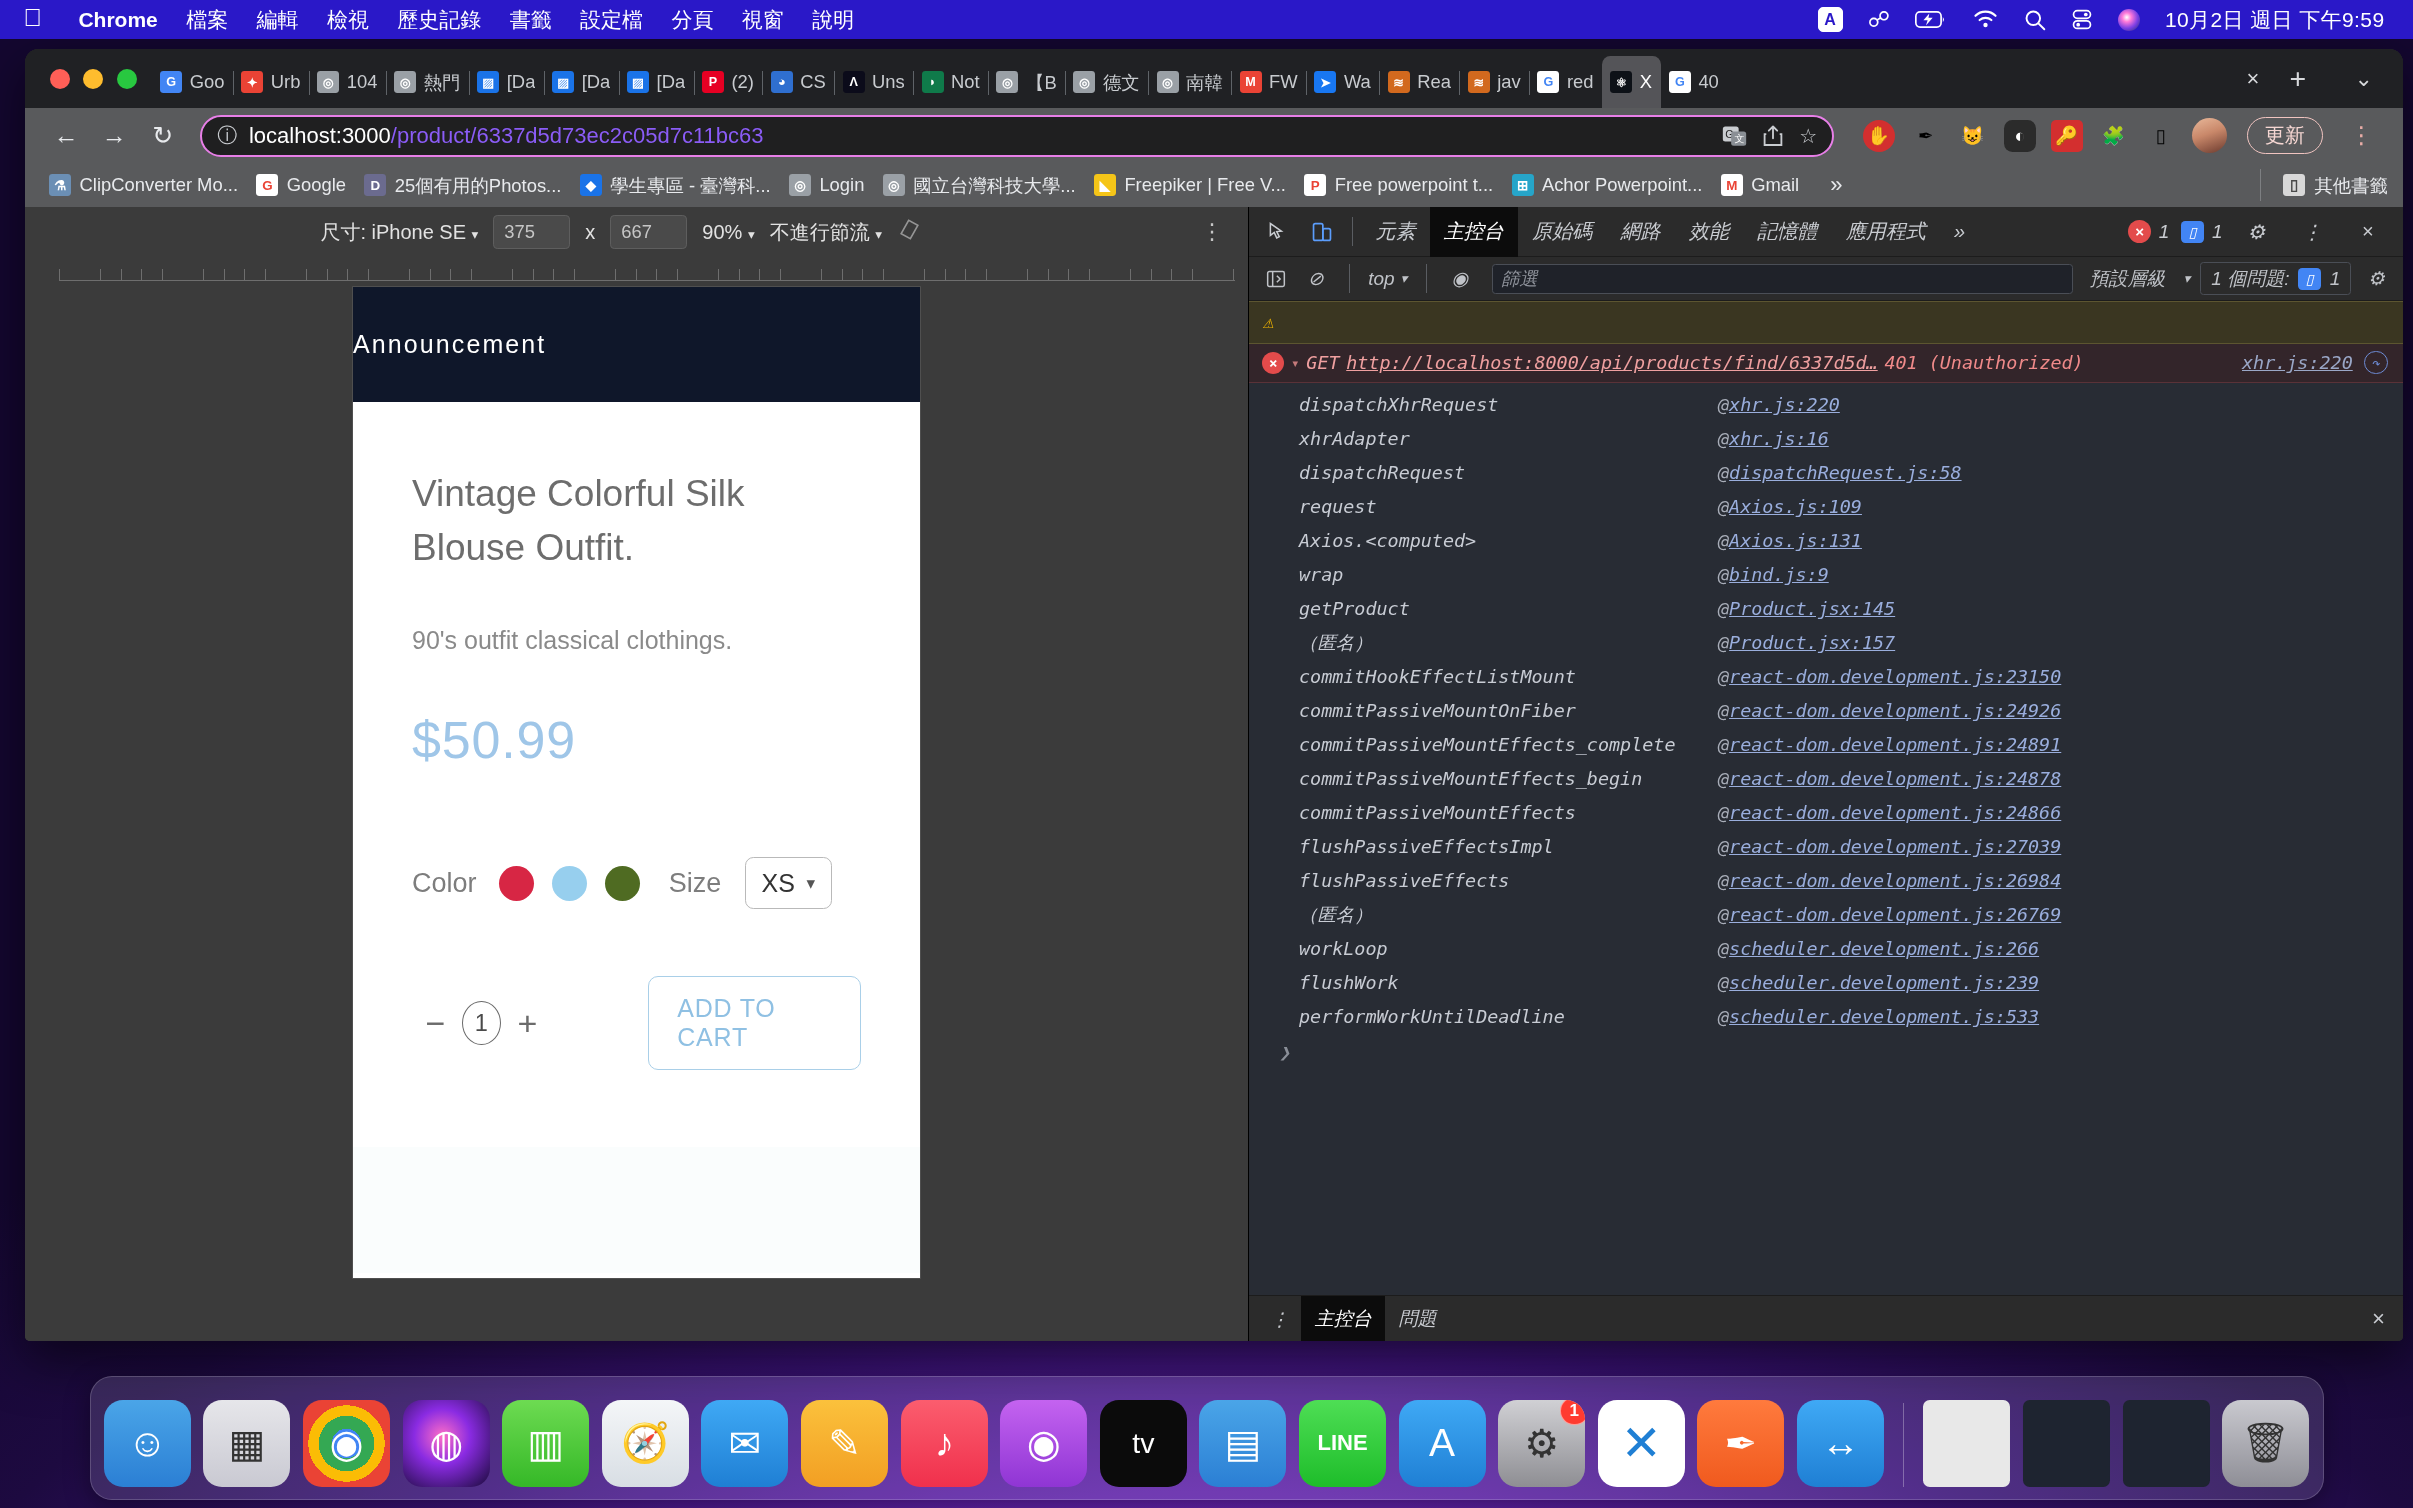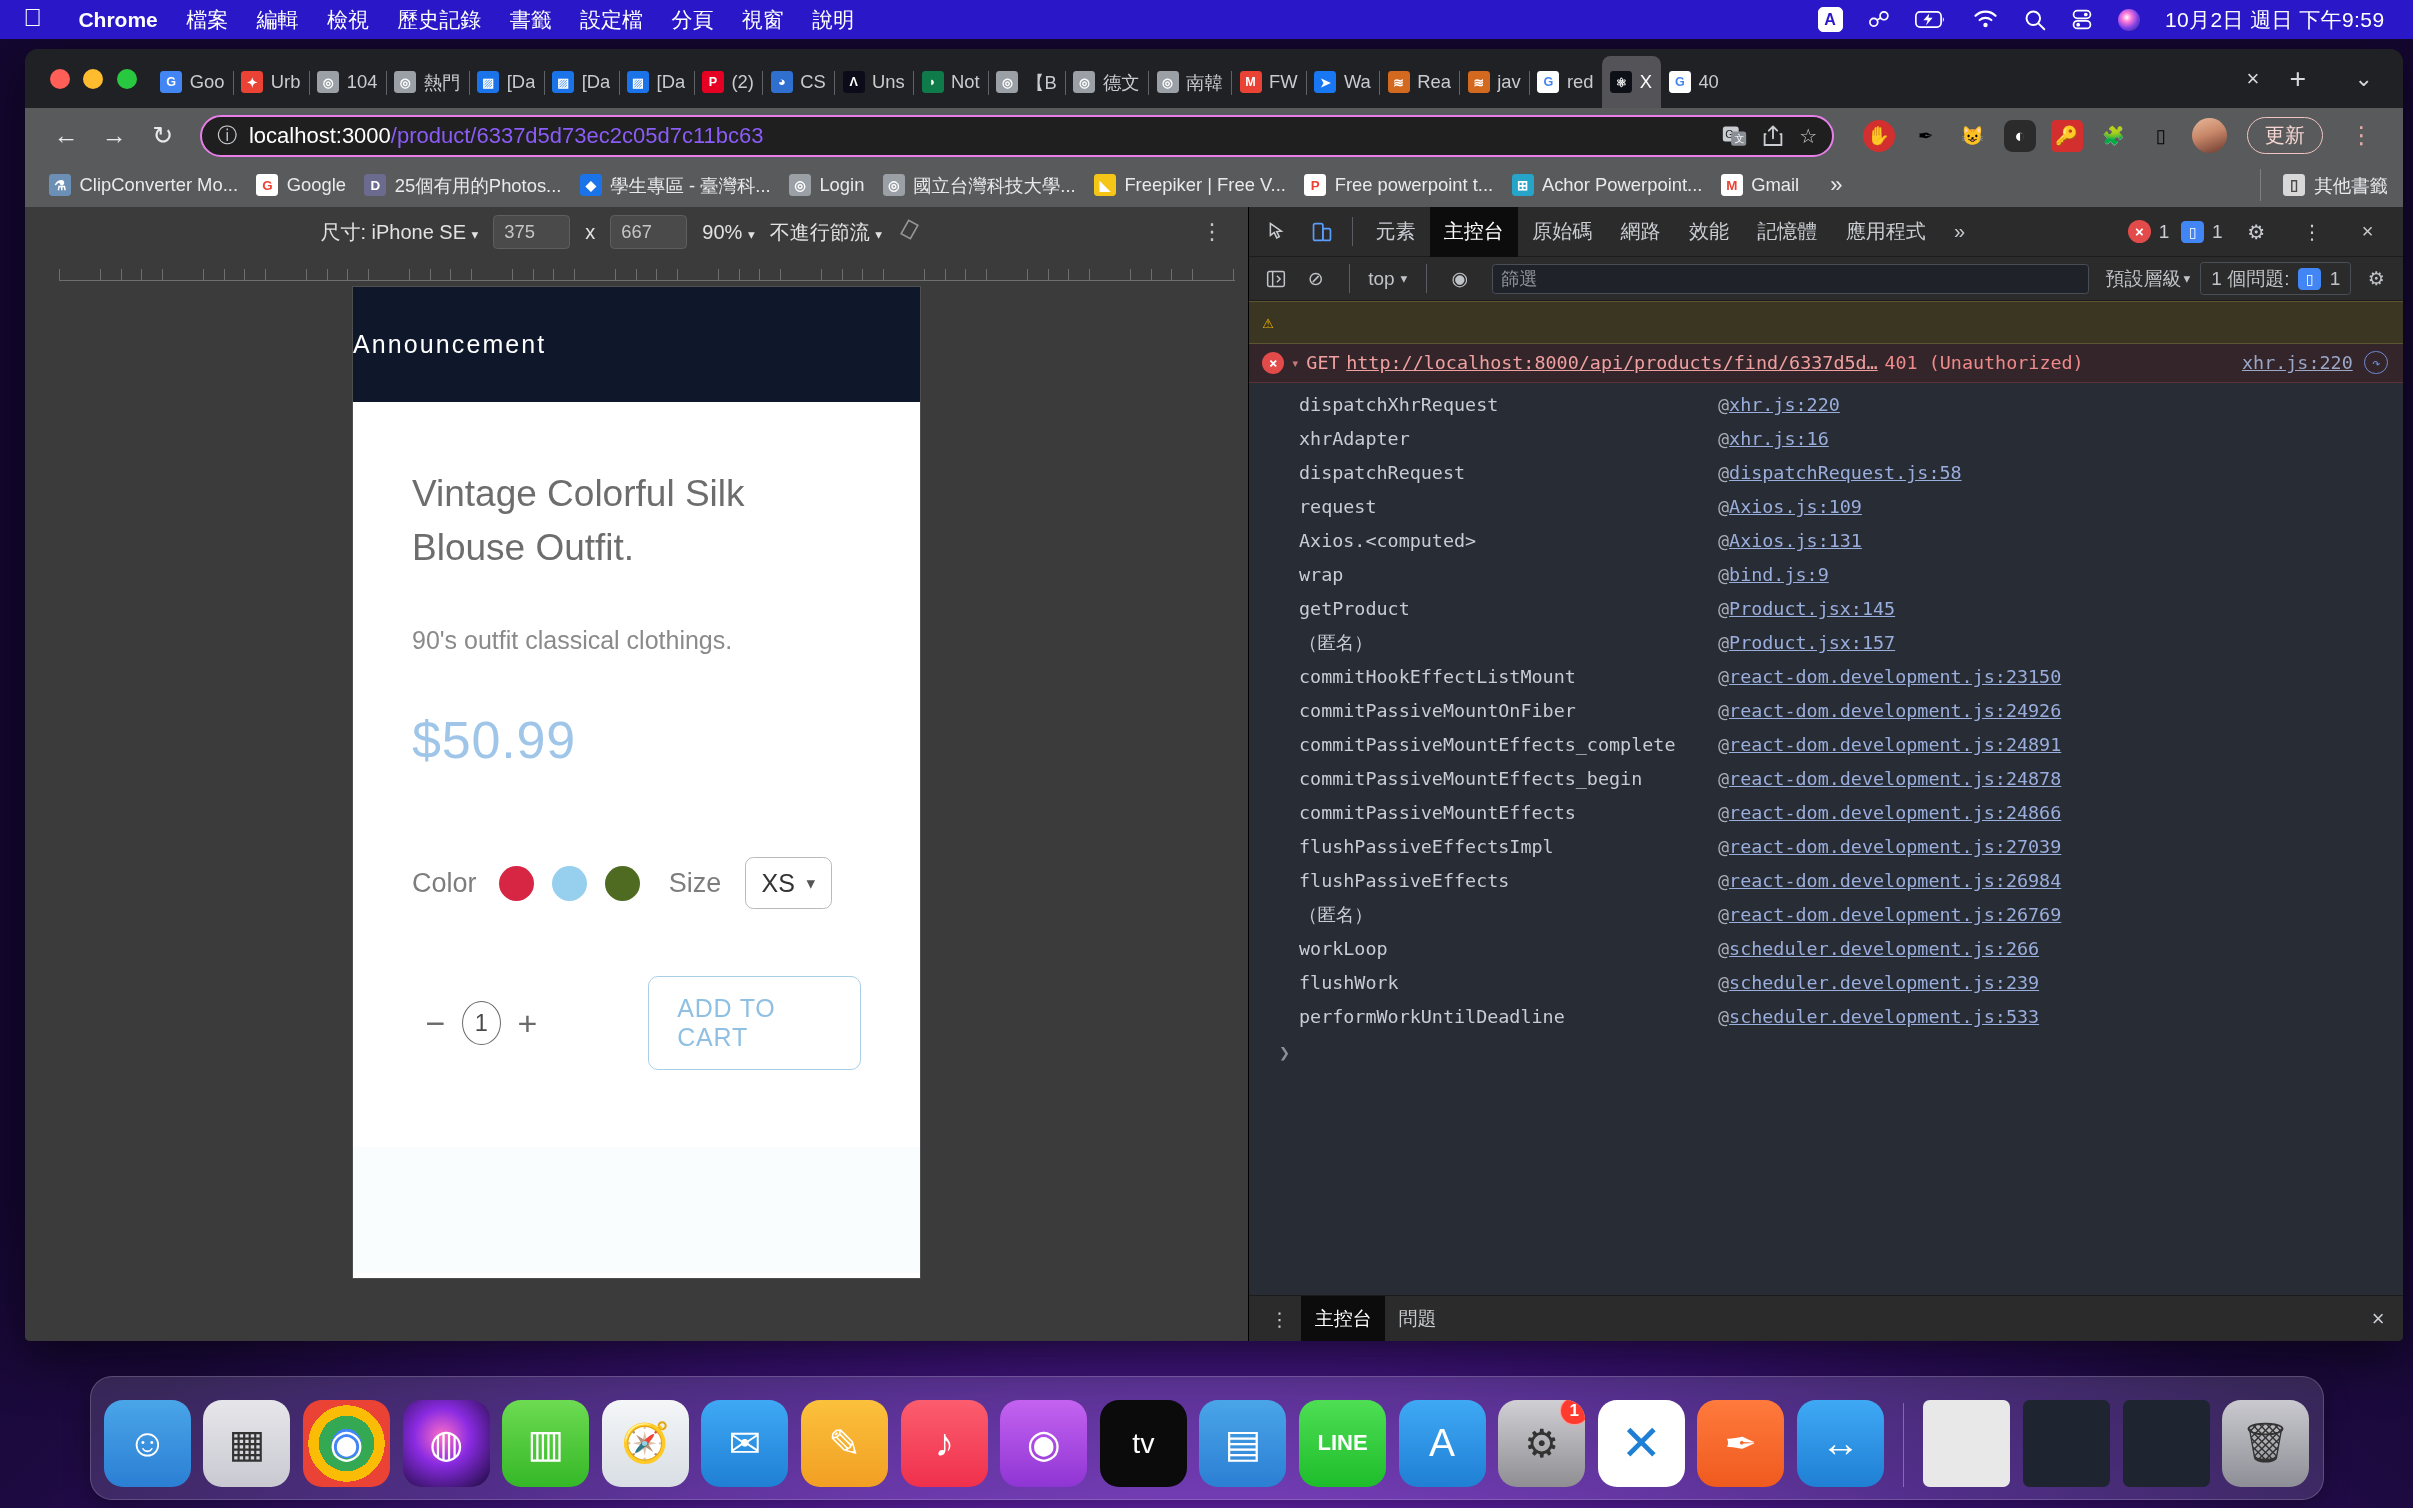--- a/index.html
+++ b/index.html
@@ -175,21 +175,21 @@
     display: flex; align-items: center; justify-content: center;
     font-size: 23.5px; color: #4a4a4a; font-weight: 300; margin: 0 3.4px;
   }
   #addcart {
     margin-left: 97px; padding: 17px 28.5px; border: 0.8px solid #a9cfe8; border-radius: 10px;
     color: #8fc0e3; font-size: 25px; font-weight: 300; letter-spacing: 0.8px;
   }
   #phone-footer { height: 126px; background: #fafdfd; margin-top: 77px; }
 
   
-  #devtools { flex: 1; background: #282c34; display: flex; flex-direction: column; min-width: 0; }
+  #devtools { flex: 1; background: #282c34; display: flex; flex-direction: column; min-width: 0; font-style: italic; }
   #dt-tabbar {
     height: 50px; background: #2b2b2b; display: flex; align-items: center;
     color: #c9ccd1; font-size: 20px; border-bottom: 0.8px solid #1c1c1c; padding-left: 6.7px;
   }
   .dt-ic { width: 44px; height: 44px; display:flex; align-items:center; justify-content:center; }
   .dtsep { width: 0.8px; height: 28.5px; background: #5a5d62; margin: 0 8.4px; }
   .dt-tab { padding: 0 14.2px; height: 50px; display: flex; align-items: center; white-space: nowrap; }
   .dt-tab.active { background: #0c0c0c; color: #fff; }
   #dt-right { margin-left: auto; display: flex; align-items: center; gap: 11.7px; padding-right: 13.4px; }
   .badge { display: inline-flex; align-items: center; gap: 7.5px; font-size: 19px; }
@@ -199,21 +199,21 @@
              display:flex; align-items:center; justify-content:center; font-size: 14.2px; }
   #console-toolbar {
     height: 44px; background: #2b2b2b; display: flex; align-items: center; gap: 10px;
     padding: 0 11.7px; color: #c0c3c8; font-size: 19px; border-bottom: 0.8px solid #1c1c1c;
   }
   #filterbox {
     flex: 1; height: 30px; background: #1f2229; border: 0.8px solid #4a4e56; border-radius: 3.4px;
     color: #8d9199; font-size: 18.4px; display: flex; align-items: center; padding: 0 8.4px;
     margin: 0 6.7px; max-width: 1081px;
   }
-  #lvl { display:flex; align-items:center; gap:2px; white-space: nowrap; }
+  #lvl { display:flex; align-items:center; gap:18px; white-space: nowrap; }
   #probs { display:flex; align-items:center; gap:8.4px; border:0.8px solid #4a4e56; border-radius:3.4px;
            padding: 2.5px 10px; white-space: nowrap; }
 
   #console-body { flex: 1; overflow: hidden; position: relative;
                   font-family: "DejaVu Sans Mono", monospace; font-size: 18.4px; }
   .warn-row {
     background: #3a3621; border-top: 0.8px solid #5c5530; border-bottom: 0.8px solid #5c5530;
     color: #e2b560; padding: 6.7px 8.4px 8.4px 13.4px; display: flex; gap: 8.4px; line-height: 1.42;
   }
   .warn-row .wi { color: #f0b400; flex: 0 0 auto; font-size: 18.4px; }

